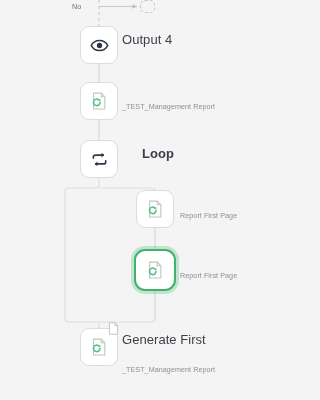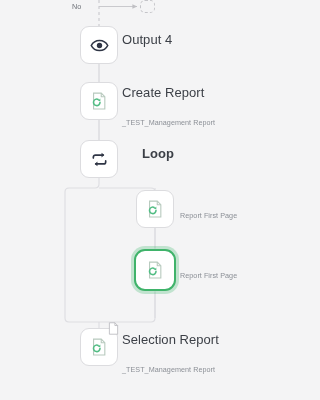--- a/index.html
+++ b/index.html
@@ -136,21 +136,20 @@
 
   <div class="node" style="left:80px; top:82px; width:38px; height:38px;">
     <svg class="ico" width="20" height="20" viewBox="0 0 24 24">
       <path d="M5.5 2.5h9.2l4.3 4.3v14.7H5.5z" fill="#ffffff" stroke="#b7c9bd" stroke-width="1.3"></path>
       <path d="M14.7 2.5v4.3H19" fill="none" stroke="#b7c9bd" stroke-width="1.3"></path>
       <path d="M13.2 13.6a3.9 3.9 0 1 1-2.2-3.5" fill="none" stroke="#52bd84" stroke-width="1.9" stroke-linecap="round"></path>
       <path d="M13.6 9.0v3.0h-3.0z" fill="#52bd84"></path>
     </svg>
   </div>
   <div class="lbl" style="left:122px; top:85px;">
-    <span class="t">Create Report</span>
     <span class="s">_TEST_Management Report</span>
   </div>
 
   <div class="node" style="left:80px; top:140px; width:38px; height:38px;">
     <svg class="ico" width="19" height="19" viewBox="0 0 24 24">
       <path d="M4.2 10.2V9.0a2.6 2.6 0 0 1 2.6-2.6h10.0" fill="none" stroke="#2f3545" stroke-width="2.1" stroke-linecap="round"></path>
       <path d="M14.6 3.4l3.4 3.0-3.4 3.0z" fill="#2f3545"></path>
       <path d="M19.8 13.8V15a2.6 2.6 0 0 1-2.6 2.6H7.2" fill="none" stroke="#2f3545" stroke-width="2.1" stroke-linecap="round"></path>
       <path d="M9.4 14.6l-3.4 3.0 3.4 3.0z" fill="#2f3545"></path>
     </svg>
@@ -190,17 +189,17 @@
       <path d="M13.2 13.6a3.9 3.9 0 1 1-2.2-3.5" fill="none" stroke="#52bd84" stroke-width="1.9" stroke-linecap="round"></path>
       <path d="M13.6 9.0v3.0h-3.0z" fill="#52bd84"></path>
     </svg>
   </div>
 
   <svg style="position:absolute; left:108px; top:322px;" width="11" height="13" viewBox="0 0 24 28">
     <path d="M3 1.5h12l6 6v19H3z" fill="#ffffff" stroke="#b9b9bd" stroke-width="1.8"></path>
     <path d="M15 1.5v6h6" fill="none" stroke="#b9b9bd" stroke-width="1.8"></path>
   </svg>
   <div class="lbl" style="left:122px; top:332px;">
-    <span class="t">Selection Report</span>
+    <span class="t">Generate First</span>
     <span class="s">_TEST_Management Report</span>
   </div>
 
 </div>
 
 </body></html>

